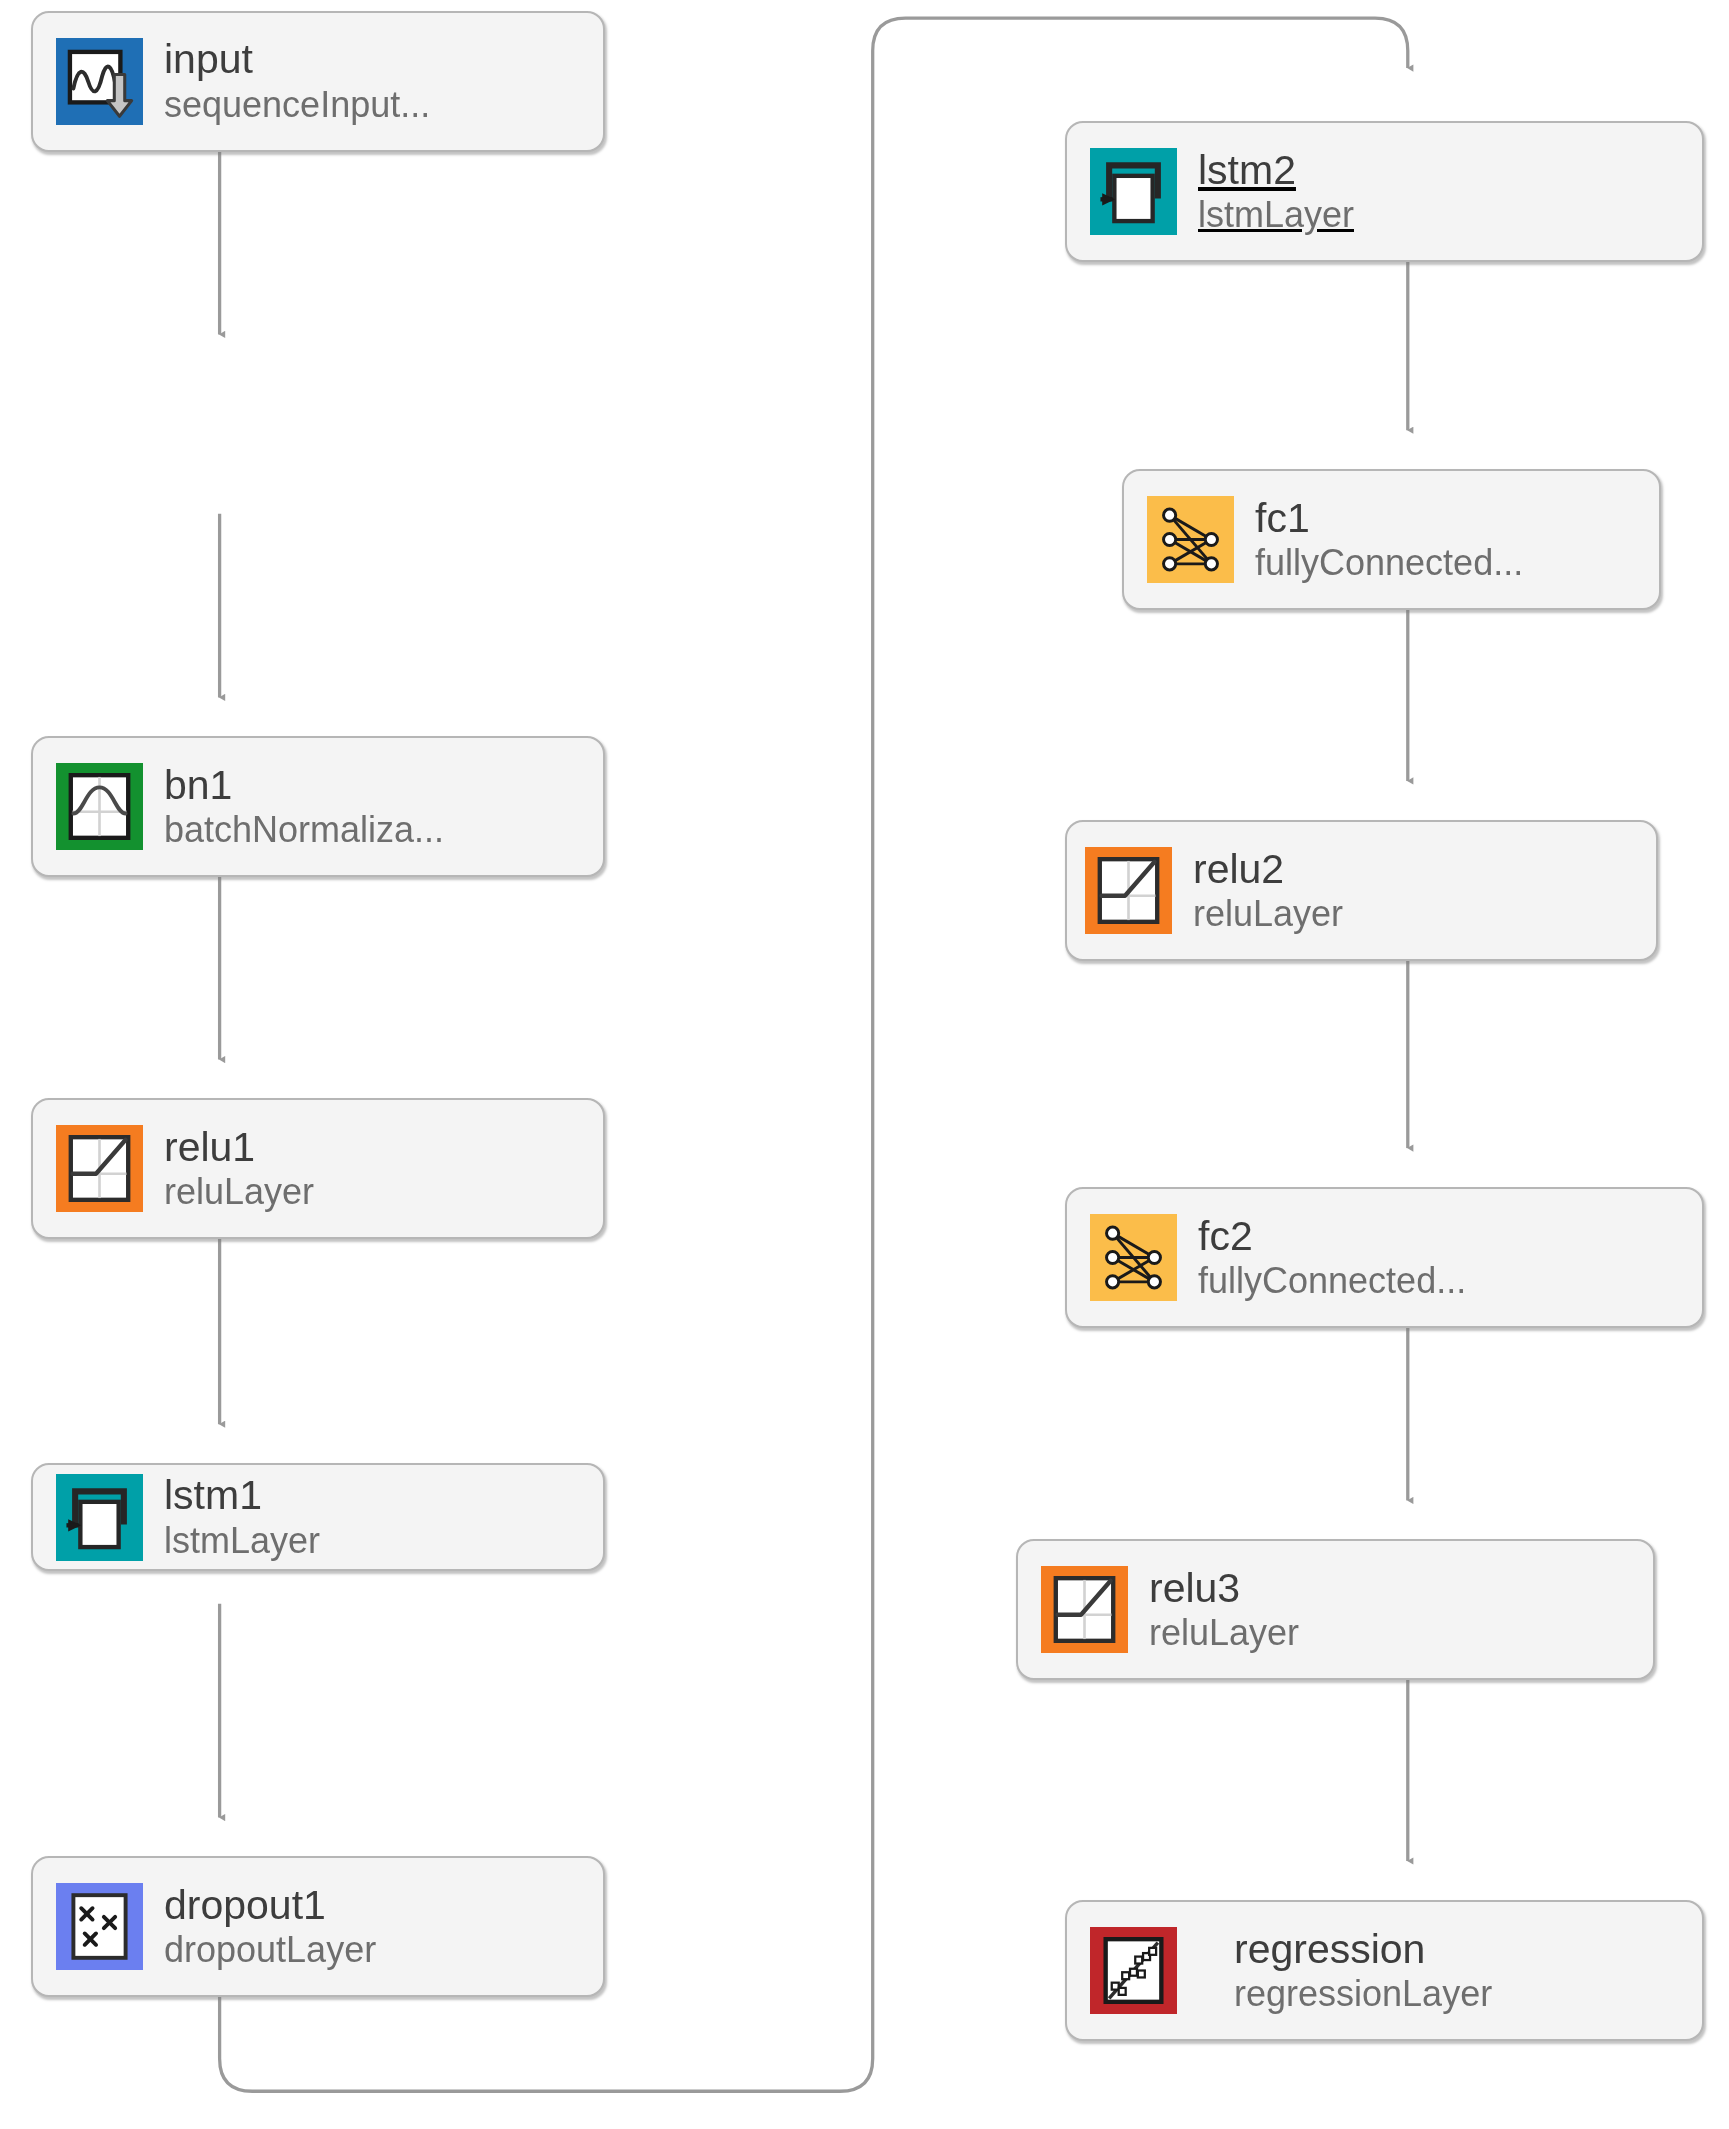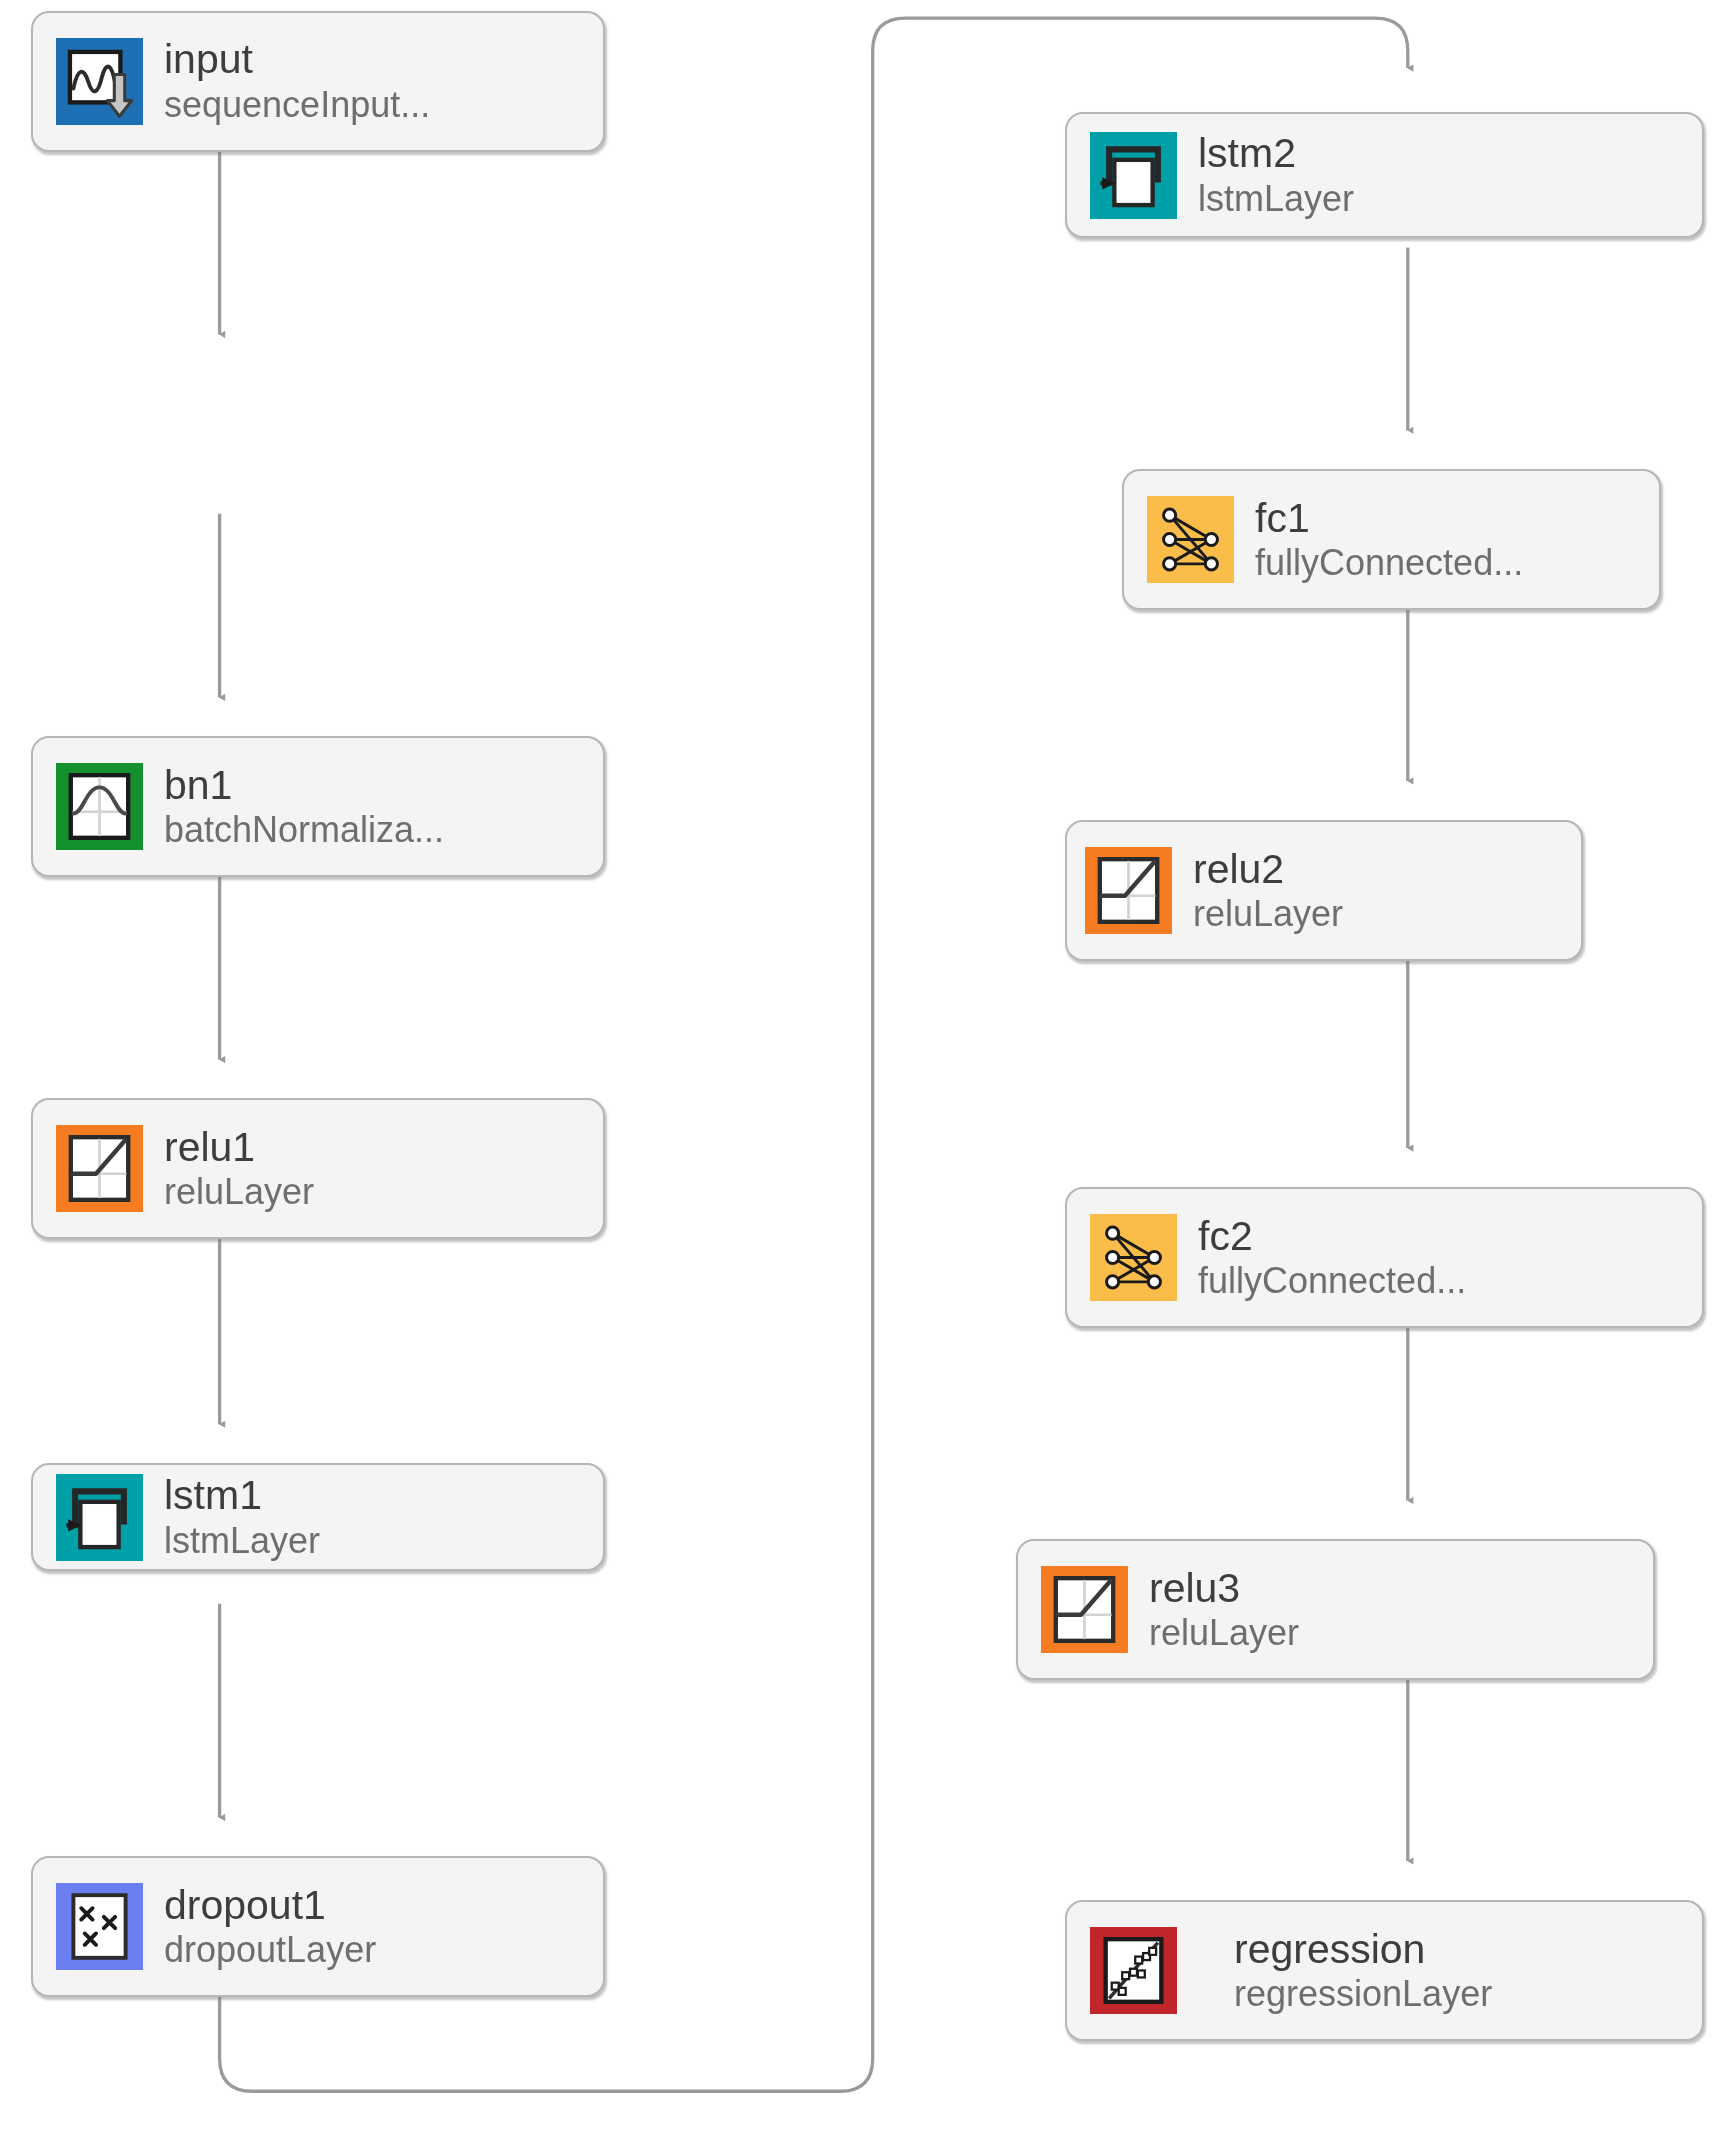--- a/index.html
+++ b/index.html
@@ -173,21 +173,21 @@
         <line x1="33" y1="58" x2="46" y2="71"></line>
         <line x1="46" y1="58" x2="33" y2="71"></line>
       </g>
     </svg>
     <div class="node-text">
       <div class="node-title">dropout1</div>
       <div class="node-sub">dropoutLayer</div>
     </div>
   </div>
 
-  <div class="node" style="left:1065px; top:112px; width:639px; height:126px;">
+  <div class="node" style="left:1065px; top:121px; width:639px; height:141px;text-decoration:underline;">
     <svg class="node-icon" viewBox="0 0 100 100">
       <rect x="0" y="0" width="100" height="100" fill="#00a0a8"></rect>
       <path d="M 22 58 L 22 20 L 78 20 L 78 58" fill="none" stroke="#262626" stroke-width="7" stroke-linejoin="miter"></path>
       <rect x="28" y="32" width="44" height="52" fill="#ffffff" stroke="#262626" stroke-width="5"></rect>
       <polygon points="14,52 29,59 14,66" fill="#1a1a1a"></polygon>
       <line x1="12" y1="59" x2="26" y2="59" stroke="#1a1a1a" stroke-width="5"></line>
     </svg>
     <div class="node-text">
       <div class="node-title">lstm2</div>
       <div class="node-sub">lstmLayer</div>
@@ -212,21 +212,21 @@
         <circle cx="74" cy="50" r="7"></circle>
         <circle cx="74" cy="78" r="7"></circle>
       </g>
     </svg>
     <div class="node-text">
       <div class="node-title">fc1</div>
       <div class="node-sub">fullyConnected...</div>
     </div>
   </div>
 
-  <div class="node" style="left:1065px; top:820px; width:518px; height:141px;padding-left:18px;">
+  <div class="node" style="left:1065px; top:820px; width:593px; height:141px;padding-left:18px;">
     <svg class="node-icon" viewBox="0 0 100 100">
       <rect x="0" y="0" width="100" height="100" fill="#f57c20"></rect>
       <rect x="17" y="14" width="66" height="72" fill="#ffffff" stroke="#2c2c2c" stroke-width="5"></rect>
       <g stroke="#d2d2d2" stroke-width="3">
         <line x1="50" y1="16" x2="50" y2="84"></line>
         <line x1="19" y1="56" x2="81" y2="56"></line>
       </g>
       <path d="M 19 56 L 46 56 L 80 17" fill="none" stroke="#3a3a3a" stroke-width="5" stroke-linecap="round" stroke-linejoin="round"></path>
     </svg>
     <div class="node-text">

